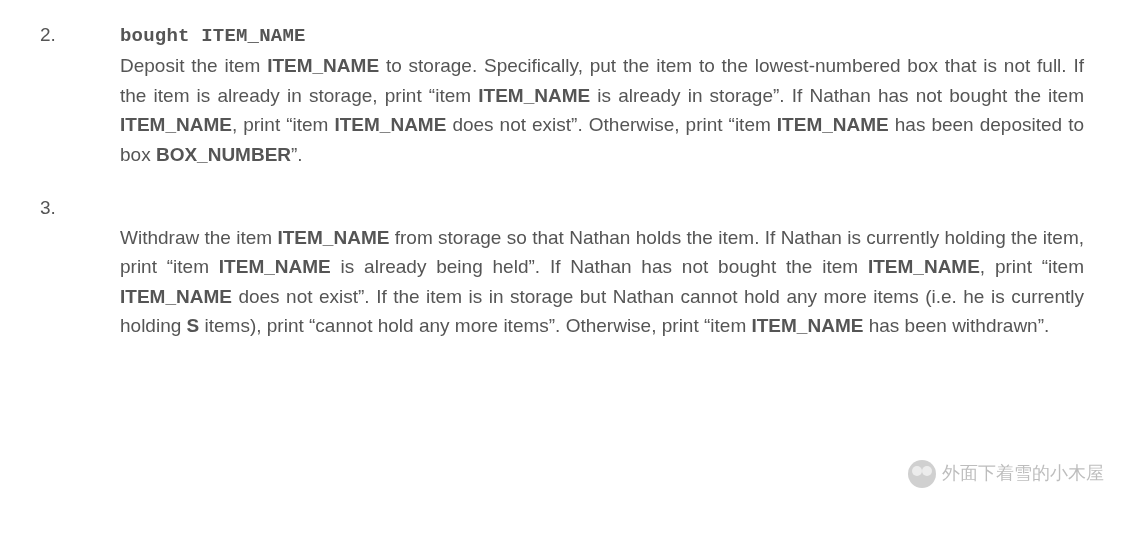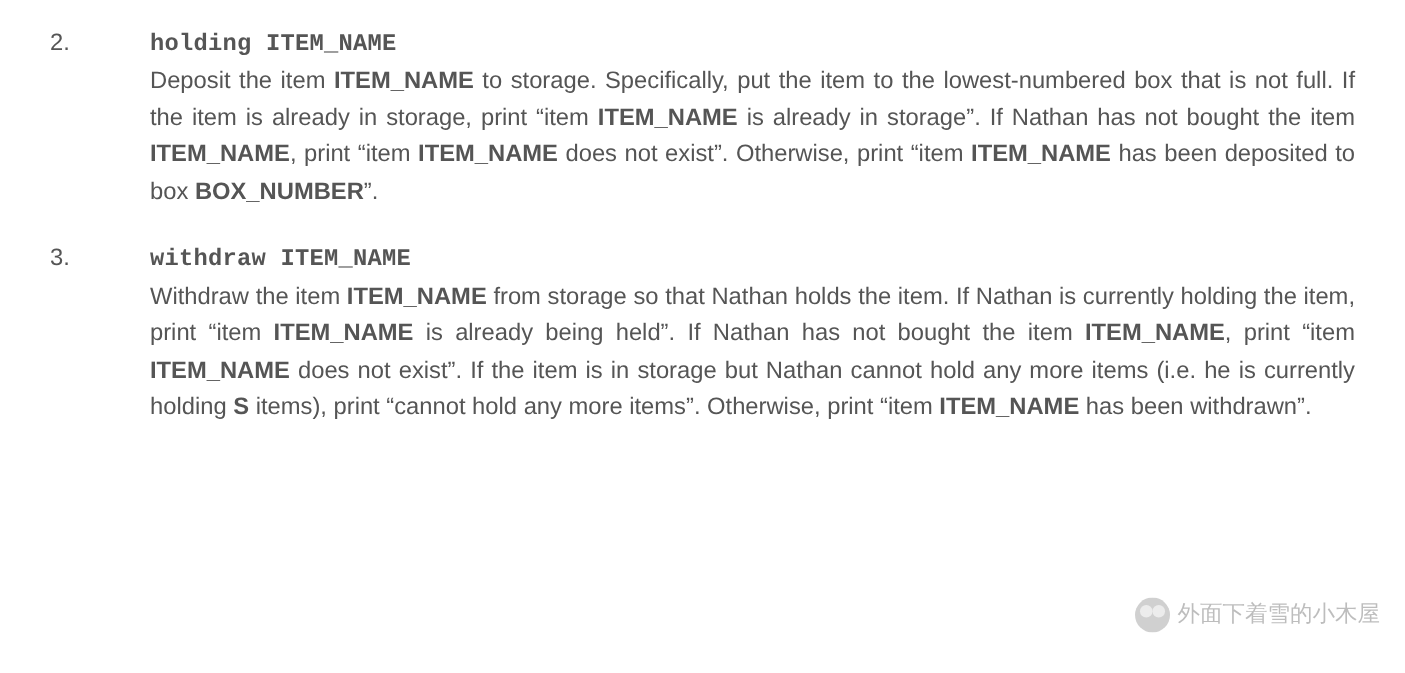--- a/index.html
+++ b/index.html
@@ -33,21 +33,21 @@
     letter-spacing: 0.2px;
   }
   .var {
     font-family: Liberation Sans, sans-serif;
     font-weight: 600;
     display: inline;
   }
   .watermark {
     position: fixed;
     right: 20px;
-    bottom: 32px;
+    bottom: 50px;
     display: flex;
     align-items: center;
     opacity: 0.55;
     color: #888;
     font-size: 18px;
     pointer-events: none;
   }
   .wm-icon {
     width: 28px;
     height: 28px;
@@ -73,29 +73,29 @@
     border-radius:50%;
     right:4px; top:6px;
   }
 </style>
 </head>
 <body>
 
 <div class="item">
   <div class="num">2.</div>
   <div class="content">
-    <span class="cmd">holding ITEM_NAME</span><br>
+    <span class="cmd">bought ITEM_NAME</span><br>
     <span id="desc-0"><span>Deposit the item </span><span class="var">ITEM_NAME</span><span> to storage. Specifically, put the item to the lowest-numbered box that is not full. If the item is already in storage, print “item </span><span class="var">ITEM_NAME</span><span> is already in storage”. If Nathan has not bought the item </span><span class="var">ITEM_NAME</span><span>, print “item </span><span class="var">ITEM_NAME</span><span> does not exist”. Otherwise, print “item </span><span class="var">ITEM_NAME</span><span> has been deposited to box </span><span class="var">BOX_NUMBER</span><span>”.</span></span>
   </div>
 </div>
 
 <div class="item">
   <div class="num">3.</div>
   <div class="content">
-    <span class="cmd">withdraw ITEM_NAME</span><br>
+    <br>
     <span id="desc-1"><span>Withdraw the item </span><span class="var">ITEM_NAME</span><span> from storage so that Nathan holds the item. If Nathan is currently holding the item, print “item </span><span class="var">ITEM_NAME</span><span> is already being held”. If Nathan has not bought the item </span><span class="var">ITEM_NAME</span><span>, print “item </span><span class="var">ITEM_NAME</span><span> does not exist”. If the item is in storage but Nathan cannot hold any more items (i.e. he is currently holding </span><span class="var">S</span><span> items), print “cannot hold any more items”. Otherwise, print “item </span><span class="var">ITEM_NAME</span><span> has been withdrawn”.</span></span>
   </div>
 </div>
 
 <div class="watermark">
   <div class="wm-icon"></div>
   <span>外面下着雪的小木屋</span>
 </div>
 
 </body></html>

